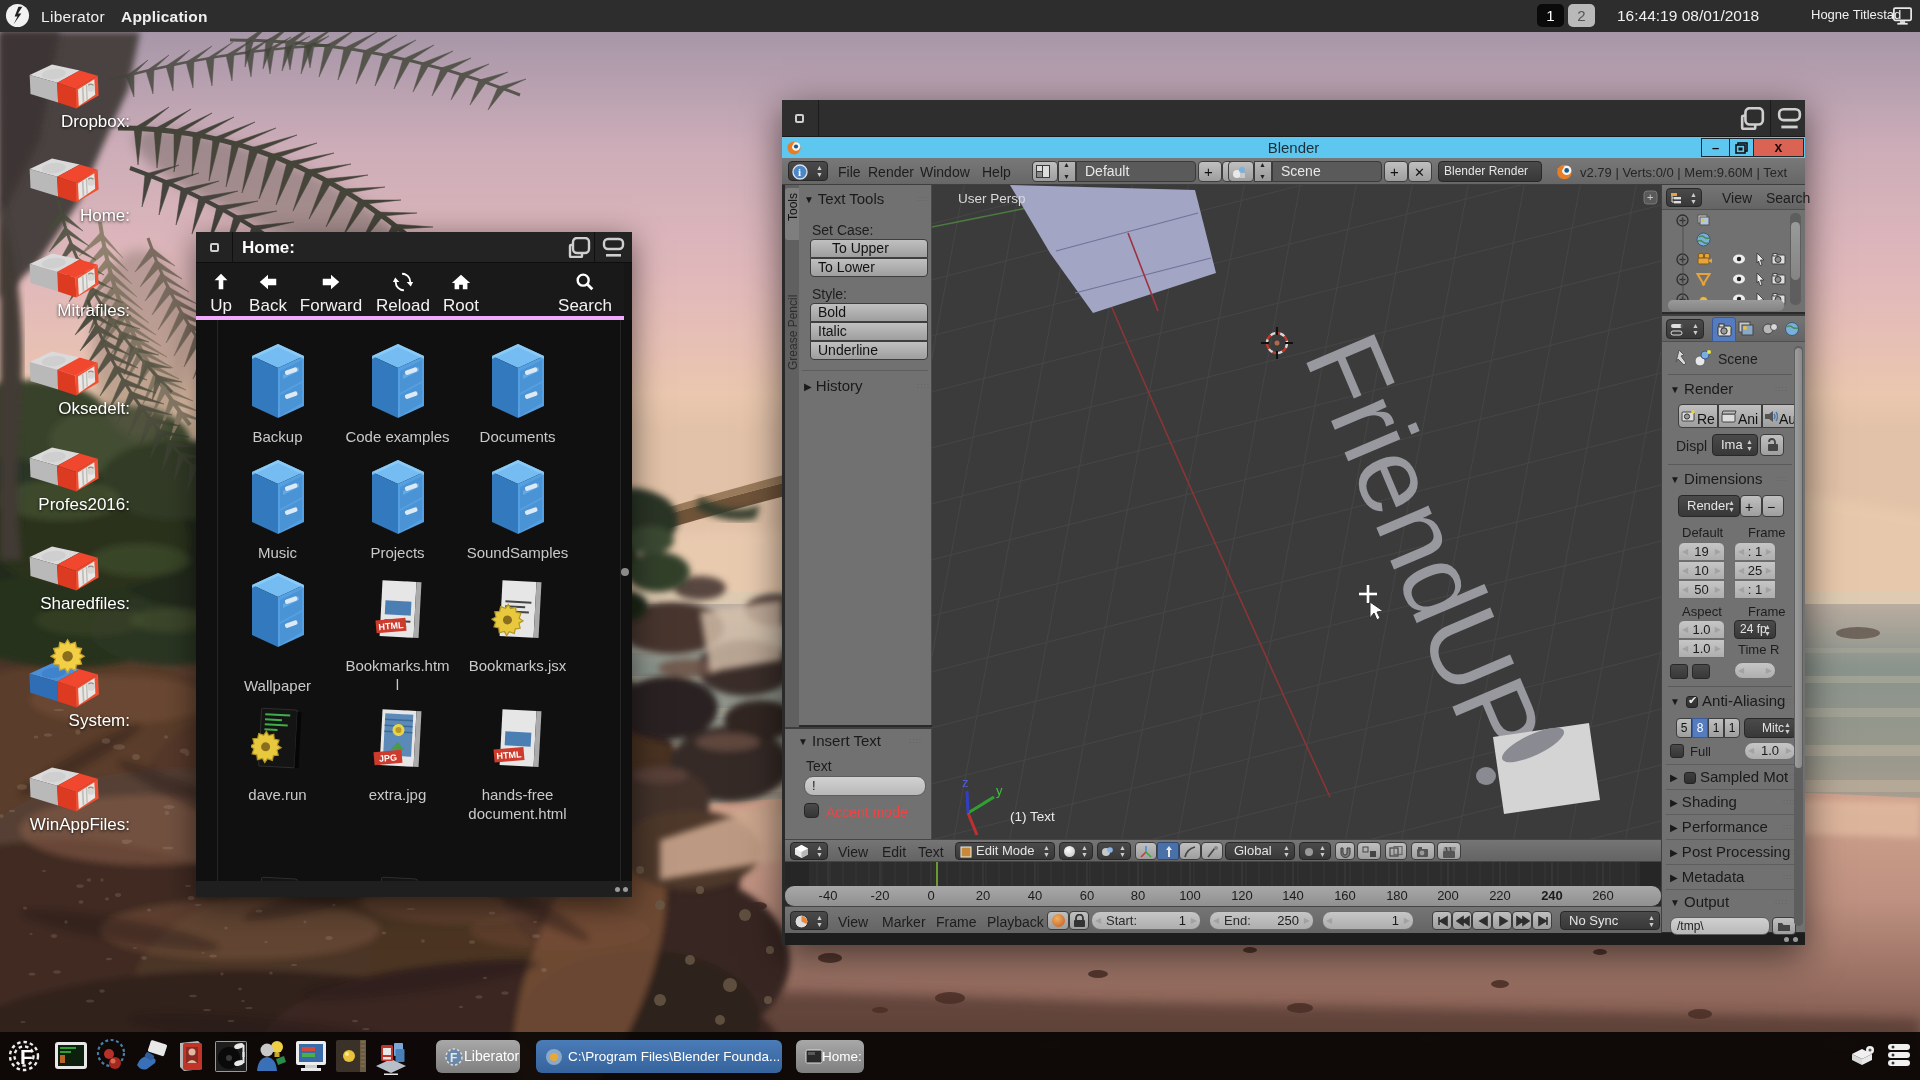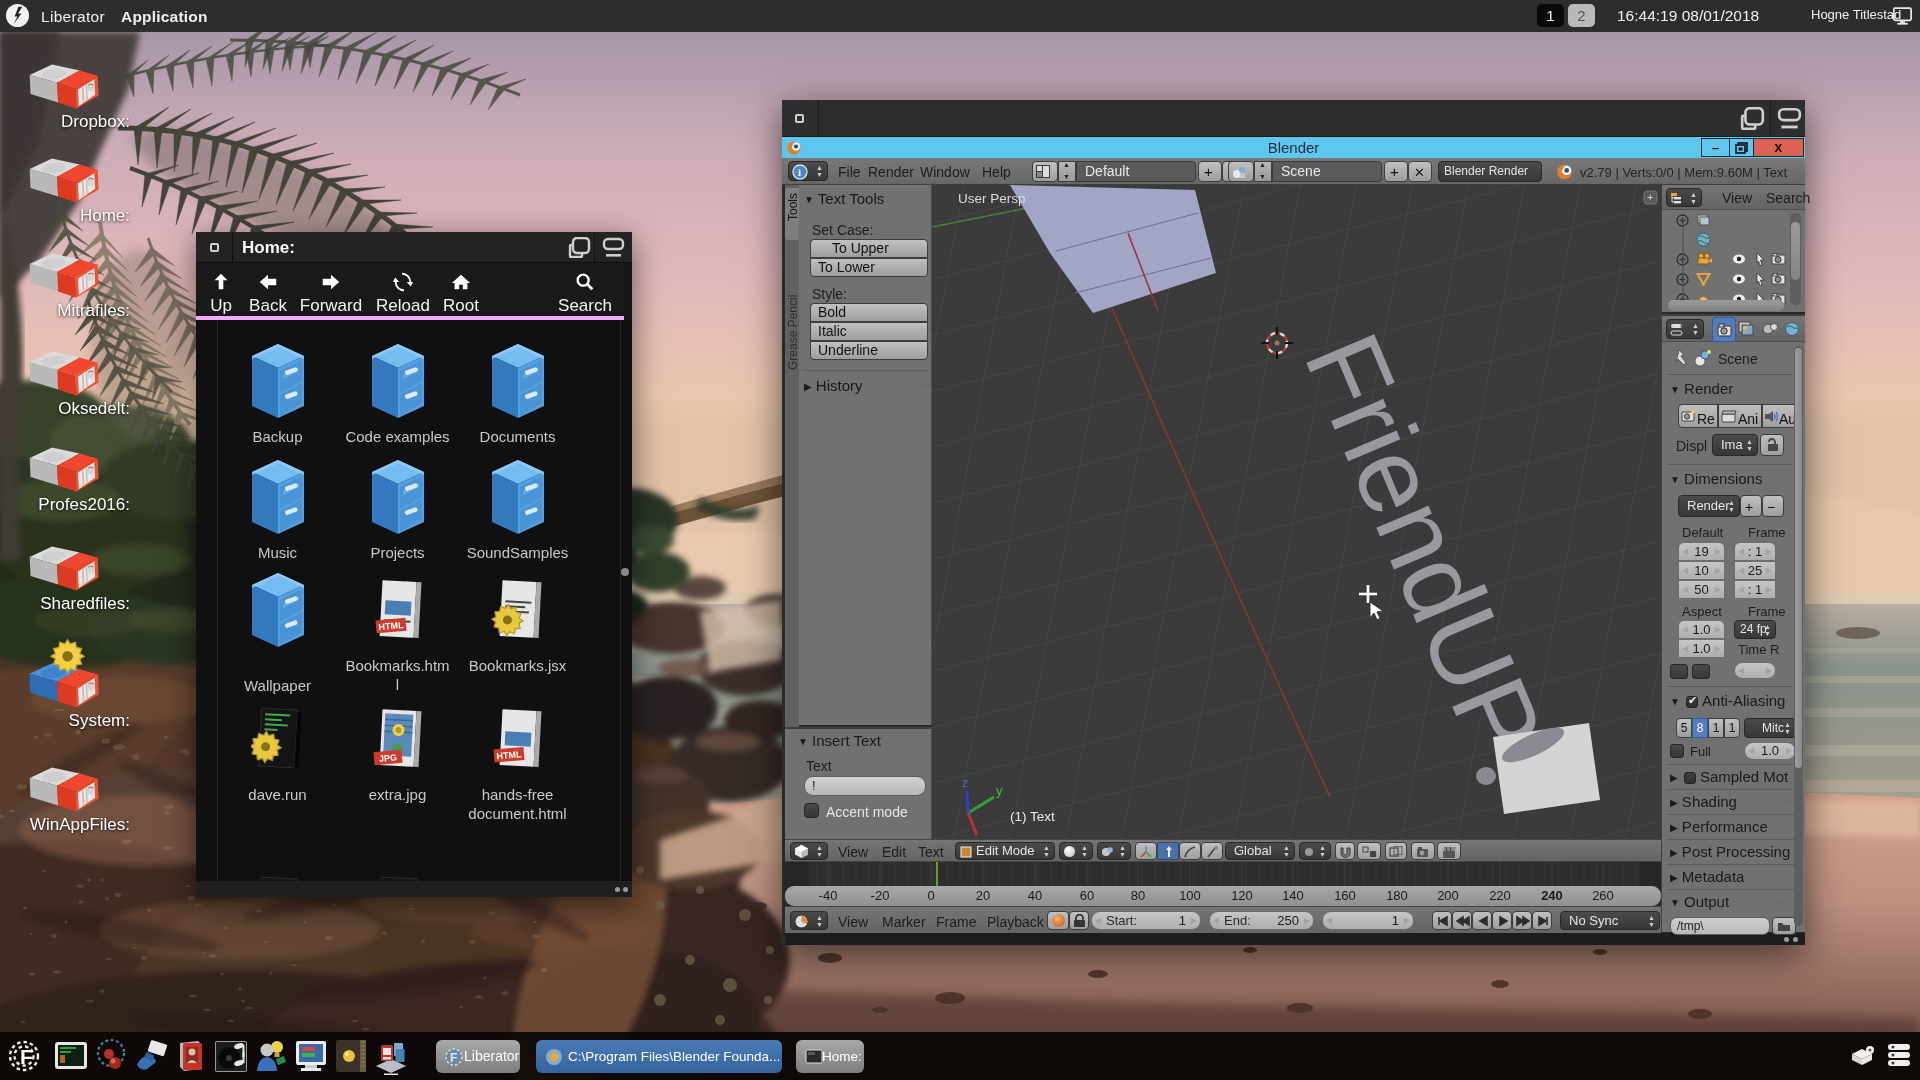--- a/index.html
+++ b/index.html
@@ -1036,21 +1036,21 @@
 <div class="abs" style="left:30px;top:186px;width:120px;color:#1d1d1d;font-size:14px;text-align:left;white-space:nowrap;">Style:</div>
 <div class="abs" style="left:28px;top:203px;width:118px;height:19px;background:linear-gradient(#c0c0c0,#9e9e9e);border:1px solid #3e3e3e;border-radius:4px 4px 0 0;color:#111;font-size:14px;line-height:17px;padding-left:7px;text-align:left;white-space:nowrap;">Bold</div>
 <div class="abs" style="left:28px;top:222px;width:118px;height:19px;background:linear-gradient(#c0c0c0,#9e9e9e);border:1px solid #3e3e3e;border-radius:0;color:#111;font-size:14px;line-height:17px;padding-left:7px;text-align:left;white-space:nowrap;">Italic</div>
 <div class="abs" style="left:28px;top:241px;width:118px;height:19px;background:linear-gradient(#c0c0c0,#9e9e9e);border:1px solid #3e3e3e;border-radius:0 0 4px 4px;color:#111;font-size:14px;line-height:17px;padding-left:7px;text-align:left;white-space:nowrap;">Underline</div>
 <div class="abs" style="left:20px;top:270px;width:126px;height:1px;background:#5e5e5e;"></div>
 <div class="abs" style="left:22px;top:277px;width:130px;height:18px;color:#1a1a1a;font-size:15px;"><span style="font-size:10px;vertical-align:1px;">▶</span> History<span style="position:absolute;right:4px;top:4px;color:#5e5e5e;font-size:8px;letter-spacing:1px;">::::</span></div>
 <div class="abs" style="left:16px;top:632px;width:128px;height:18px;color:#1a1a1a;font-size:15px;"><span style="font-size:10px;vertical-align:1px;">▼</span> Insert Text<span style="position:absolute;right:4px;top:4px;color:#5e5e5e;font-size:8px;letter-spacing:1px;">::::</span></div>
 <div class="abs" style="left:24px;top:658px;width:120px;color:#1d1d1d;font-size:14px;text-align:left;white-space:nowrap;">Text</div>
 <div class="abs" style="left:22px;top:676px;width:122px;height:20px;background:linear-gradient(#d2d2d2,#b8b8b8);border:1px solid #5e5e5e;border-radius:9px;color:#222;font-size:13px;line-height:18px;padding-left:7px;">!</div>
 <div class="abs" style="left:22px;top:703px;width:15px;height:15px;background:linear-gradient(#4a4a4a,#353535);border:1px solid #262626;border-radius:4px;"></div>
-<div class="abs" style="left:44px;top:704px;width:120px;color:#e5e5e5;font-size:14px;text-align:left;white-space:nowrap;">Accent mode</div>
+<div class="abs" style="left:44px;top:704px;width:120px;color:#ef4444;font-size:14px;text-align:left;white-space:nowrap;">Accent mode</div>
 <div class="abs" style="left:150px;top:85px;width:729px;height:654px;background:#3b3b3b;overflow:hidden;">
 <svg width="729" height="654" viewBox="0 0 729 654">
 <defs>
           <clipPath id="vpc">
             <rect x="0" y="0" width="729" height="654"></rect>
           </clipPath>
         </defs>
 <g clip-path="url(#vpc)">
 <g stroke="#464646" stroke-width="1">
 <line x1="-40" y1="-7" x2="780" y2="-217"></line>

